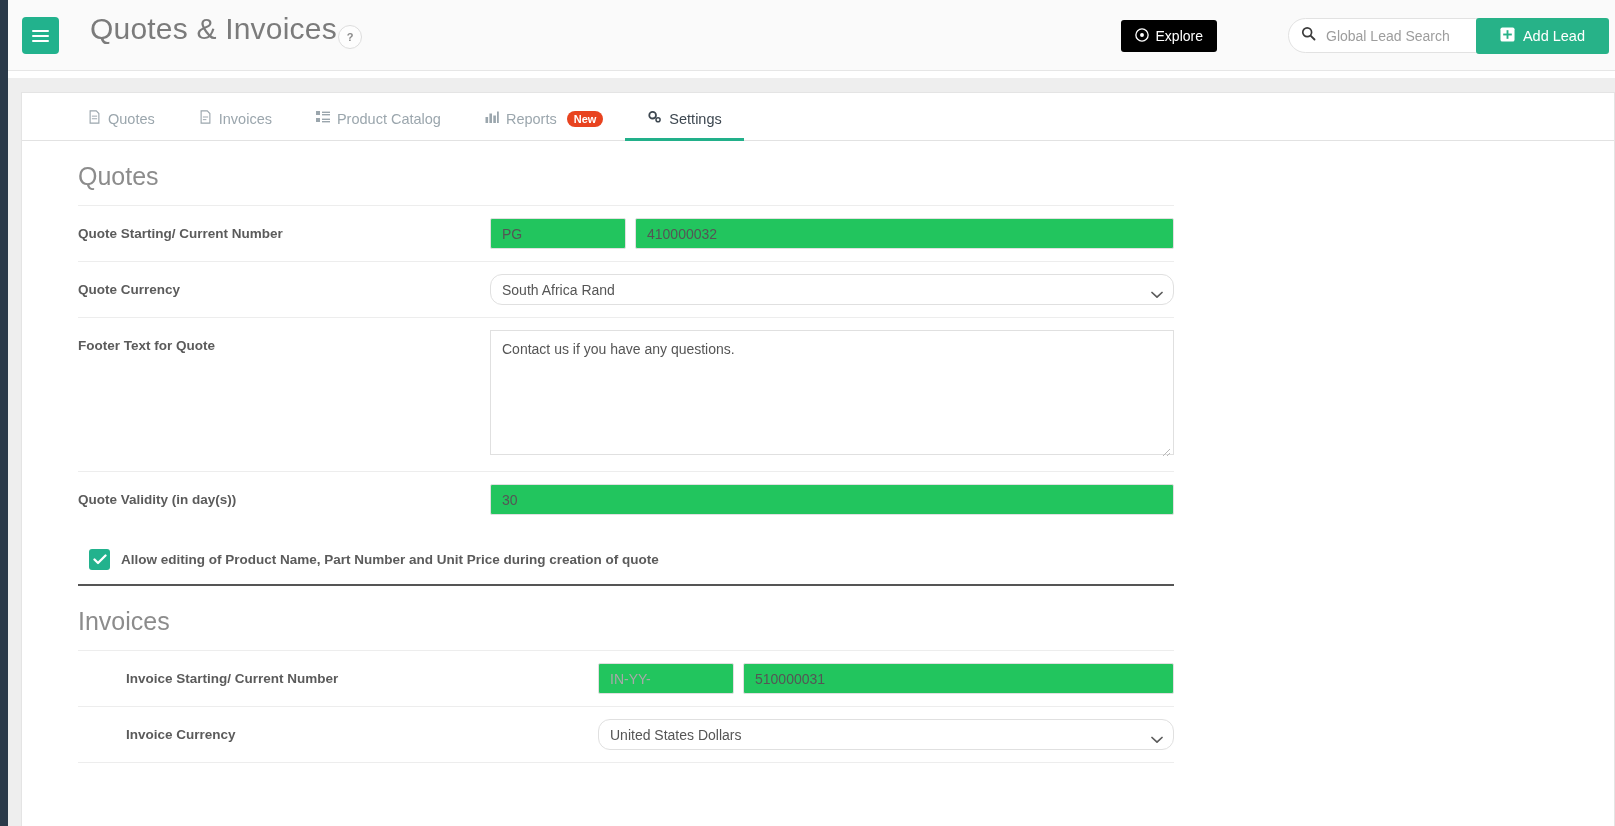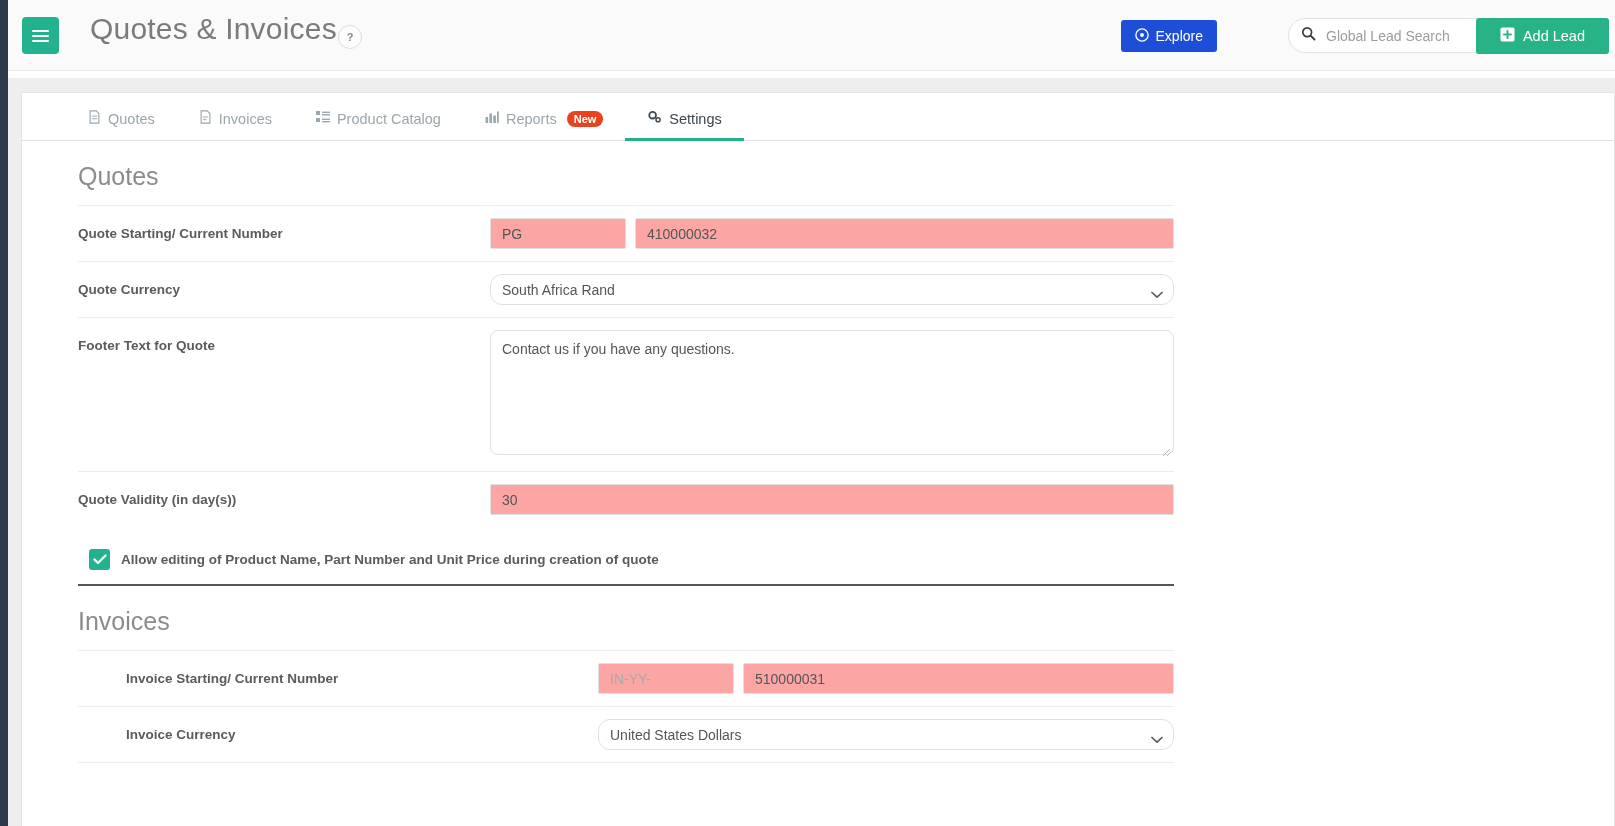--- a/index.html
+++ b/index.html
@@ -50,21 +50,21 @@
     width: 24px; height: 24px; border-radius: 50%;
     border: 1px solid #ddd; background: #fdfdfd;
     color: #8a8a8a; font-size: 11px; font-weight: bold;
     display: flex; align-items: center; justify-content: center;
     cursor: pointer;
   }
 
   .btn-explore {
     position: absolute; right: 398px; top: 20px;
     height: 32px; padding: 0 14px;
-    background: #1d4ed8; color: #fff;
+    background: #000000; color: #fff;
     border: none; border-radius: 3px;
     font-size: 14px; cursor: pointer;
     display: flex; align-items: center; gap: 7px;
     font-family: "Liberation Sans", sans-serif;
   }
   .btn-addlead {
     position: absolute; right: 6px; top: 18px;
     height: 36px; padding: 0 24px;
     background: #27b288; color: #fff;
     border: none; border-radius: 3px;
@@ -149,21 +149,21 @@
     flex: 0 0 412px;
     font-size: 13.5px; font-weight: bold; color: #5b5b5b;
     padding-top: 8px;
   }
   .row-label.wide { flex: 0 0 472px; margin-left: 48px; }
   .row-ctrl { flex: 1; display: flex; gap: 9px; }
 
   .inp {
     height: 31px; padding: 0 11px;
     border: 1px solid #e0e0e0; border-radius: 2px;
-    font-size: 14px; color: #555; background: #fca5a5;
+    font-size: 14px; color: #555; background: #22c55e;
     outline: none;
     font-family: "Liberation Sans", sans-serif;
   }
   .inp::placeholder { color: #a8a8a8; }
   .inp-prefix { width: 136px; }
   .inp-grow { flex: 1; }
 
   .sel-wrap { position: relative; flex: 1; }
   .sel {
     width: 100%; height: 31px;
@@ -176,21 +176,21 @@
   }
   .chev {
     position: absolute; right: 11px; top: 11px;
     pointer-events: none;
   }
 
   .ta-wrap { position: relative; flex: 1; }
   .ta {
     width: 100%; height: 125px;
     padding: 9px 11px;
-    border: 1px solid #e0e0e0; border-radius: 8px;
+    border: 1px solid #e0e0e0; border-radius: 0;
     font-size: 14px; color: #555; background: #fff;
     outline: none; resize: none;
     font-family: "Liberation Sans", sans-serif;
     line-height: 1.4;
   }
   .grip {
     position: absolute; right: 3px; bottom: 4px;
     width: 12px; height: 12px; pointer-events: none;
   }
 

